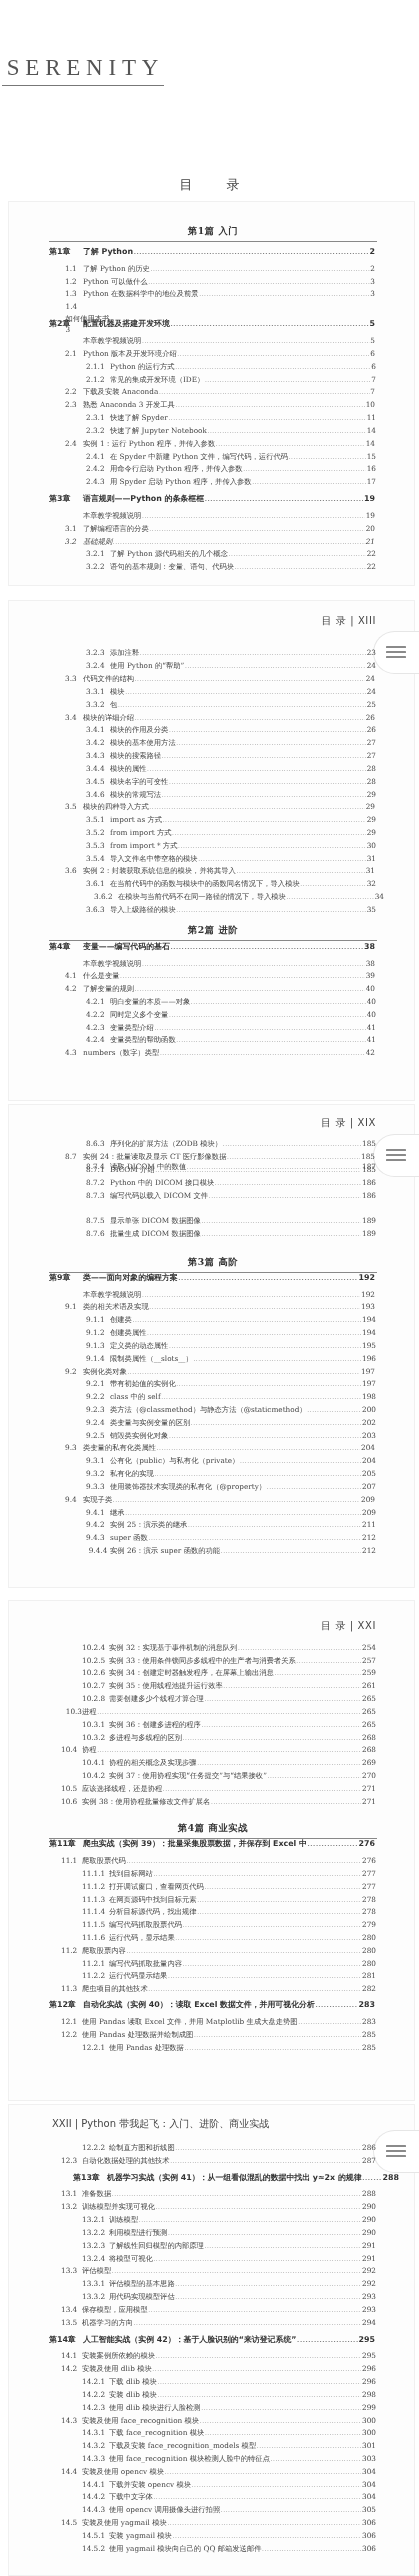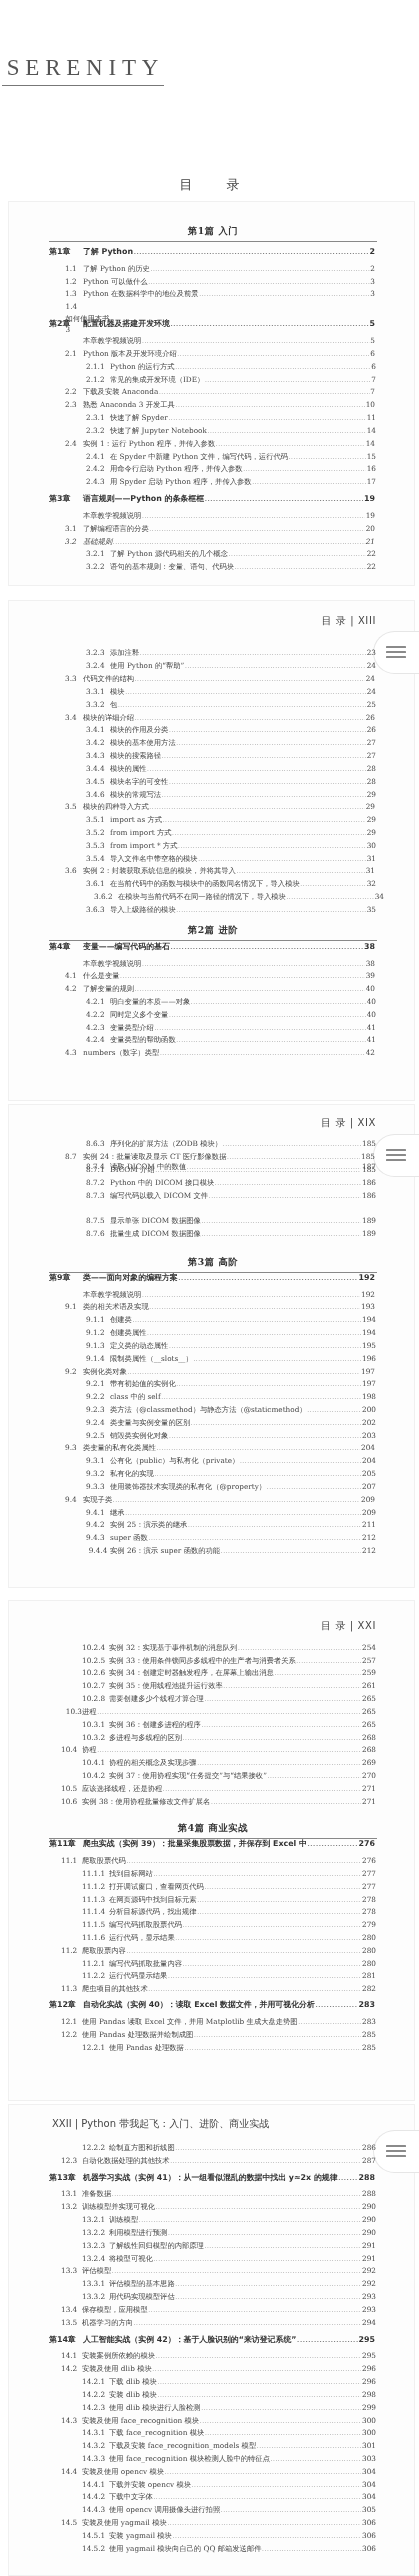--- a/index.html
+++ b/index.html
@@ -776,21 +776,21 @@
       <span class="title">绘制直方图和折线图</span>
       <span class="dots"></span>
       <span class="page-no">286</span>
     </div>
     <div class="row lv-s1w" style="top: 2155px;">
       <span class="num">12.3</span>
       <span class="title">自动化数据处理的其他技术</span>
       <span class="dots"></span>
       <span class="page-no">287</span>
     </div>
-    <div class="row lv-ch" style="top: 2172px;">
+    <div class="row lv-ch" style="top: 2172px; margin-left: 24px;">
       <span class="num">第13章</span>
       <span class="title">机器学习实战（实例 41）：从一组看似混乱的数据中找出 y≈2x 的规律</span>
       <span class="dots"></span>
       <span class="page-no">288</span>
     </div>
     <div class="row lv-s1w" style="top: 2188px;">
       <span class="num">13.1</span>
       <span class="title">准备数据</span>
       <span class="dots"></span>
       <span class="page-no">288</span>

